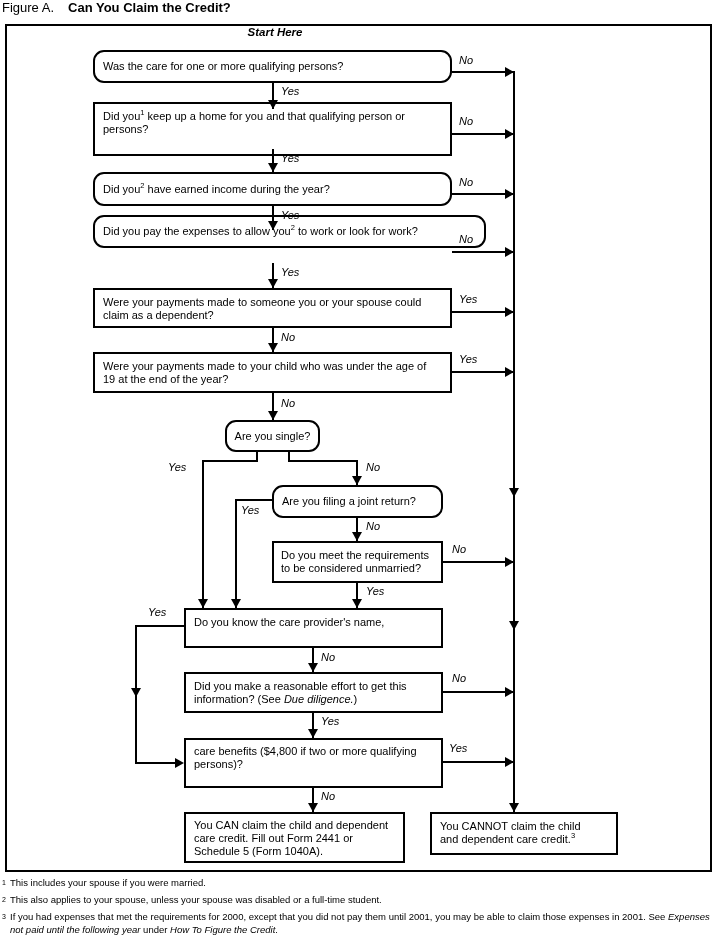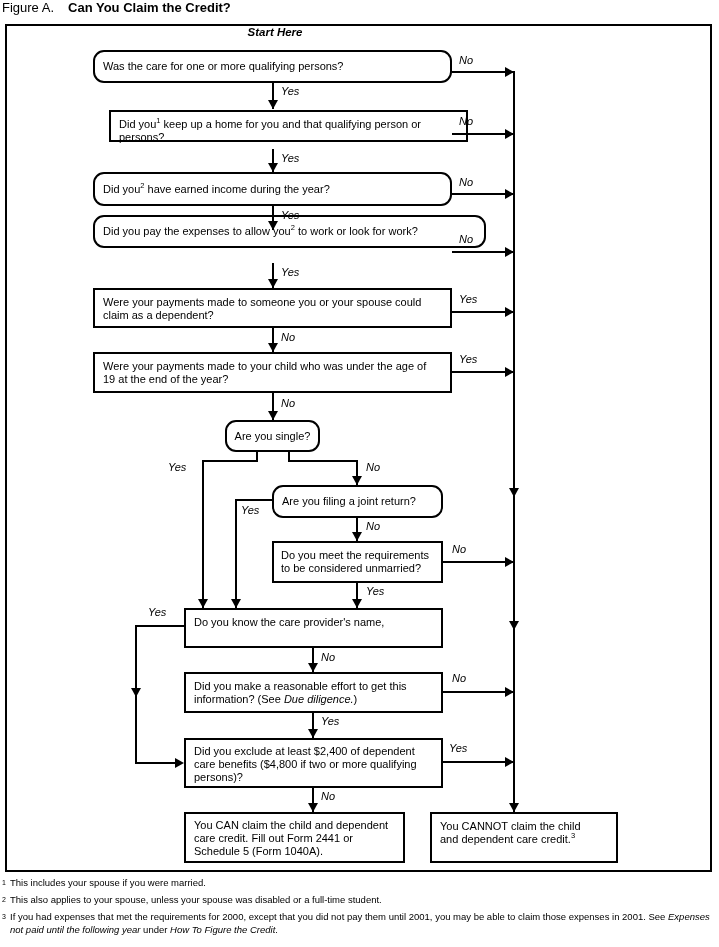--- a/index.html
+++ b/index.html
@@ -38,21 +38,21 @@
   </div>
 
   <div class="frame"></div>
 
   <div class="start">Start Here</div>
 
   <div class="box vcenter" style="left:93px;top:50px;width:359px;height:33px;">
     <span>Was the care for one or more qualifying persons?</span>
   </div>
 
-  <div class="box" style="left:93px;top:110px;width:359px;height:32px;margin-left:16px;">
+  <div class="box" style="left:93px;top:102px;width:359px;height:54px;">
     <span class="ln"><span>Did you</span><sup>1</sup><span> keep up a home for you and that qualifying person or</span></span>
     <span class="ln">persons?</span>
   </div>
 
   <div class="box vcenter" style="left:93px;top:172px;width:359px;height:34px;">
     <span><span>Did you</span><sup>2</sup><span> have earned income during the year?</span></span>
   </div>
 
   <div class="box vcenter" style="left:93px;top:215px;width:393px;height:33px;">
     <span><span>Did you pay the expenses to allow you</span><sup>2</sup><span> to work or look for work?</span></span>
@@ -84,32 +84,31 @@
   <div class="box" style="left:184px;top:608px;width:259px;height:40px;">
     <span class="ln">Do you know the care provider's name,</span>
   </div>
 
   <div class="box" style="left:184px;top:672px;width:259px;height:41px;">
     <span class="ln">Did you make a reasonable effort to get this</span>
     <span class="ln"><span>information? (See </span><i>Due diligence.</i><span>)</span></span>
   </div>
 
   <div class="box pad3" style="left:184px;top:738px;width:259px;height:50px;">
-    <span class="ln">Did you exclude at least $2,400 of dependent</span>
     <span class="ln">care benefits ($4,800 if two or more qualifying</span>
     <span class="ln">persons)?</span>
   </div>
 
   <div class="box pad3" style="left:184px;top:812px;width:221px;height:51px;">
     <span class="ln">You CAN claim the child and dependent</span>
     <span class="ln">care credit. Fill out Form 2441 or</span>
     <span class="ln">Schedule 5 (Form 1040A).</span>
   </div>
 
-  <div class="box" style="left:430px;top:812px;width:188px;height:51px;">
+  <div class="box" style="left:430px;top:812px;width:188px;height:43px;">
     <span class="ln">You CANNOT claim the child</span>
     <span class="ln"><span>and dependent care credit.</span><sup>3</sup></span>
   </div>
 
   <div class="vline" style="left:272px;top:83px;height:26px;"></div>
   <div class="vline" style="left:272px;top:149px;height:23px;"></div>
   <div class="vline" style="left:272px;top:206px;height:24px;"></div>
   <div class="vline" style="left:272px;top:263px;height:25px;"></div>
   <div class="vline" style="left:272px;top:328px;height:24px;"></div>
   <div class="vline" style="left:272px;top:393px;height:27px;"></div>

